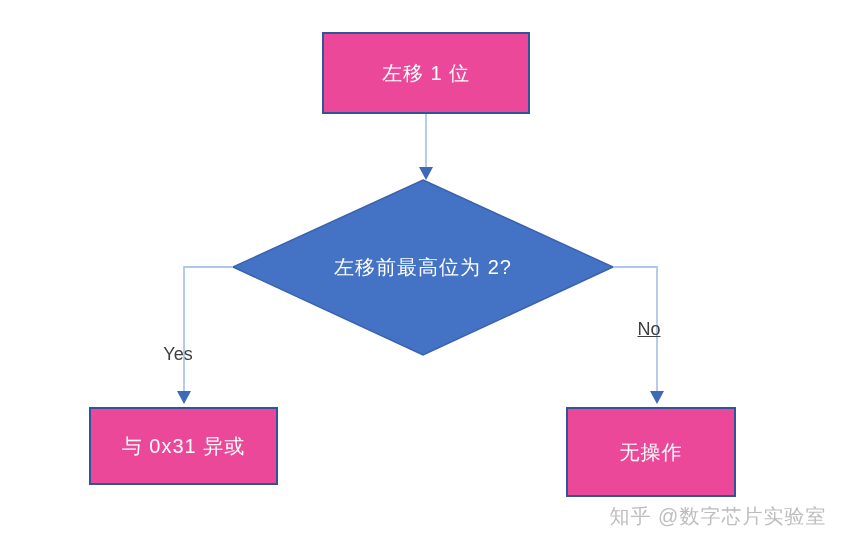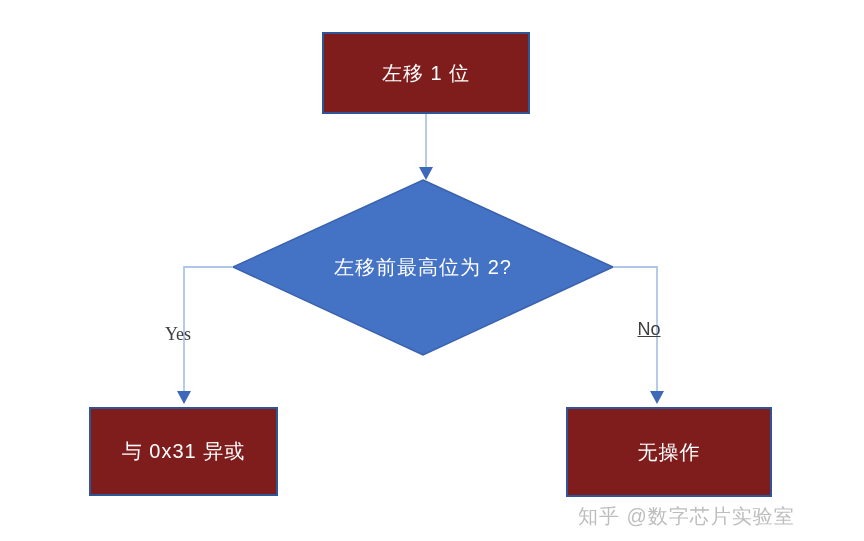--- a/index.html
+++ b/index.html
@@ -16,33 +16,33 @@
     overflow: hidden;
   }
   #edges-svg {
     position: absolute;
     left: 0; top: 0;
     width: 864px; height: 541px;
   }
   .node {
     position: absolute;
     box-sizing: border-box;
-    background: #7f1d1d;
+    background: #ec4899;
     border: 2px solid #2F5597;
     color: #ffffff;
     display: flex;
     align-items: center;
     justify-content: center;
     font-size: 20px;
     letter-spacing: 1px;
     text-align: center;
   }
   #node-start  { left: 322px; top: 32px;  width: 208px; height: 82px; }
-  #node-yes    { left: 89px;  top: 407px; width: 189px; height: 89px; text-align: center; }
-  #node-no     { left: 566px; top: 407px; width: 206px; height: 90px; }
+  #node-yes    { left: 89px;  top: 407px; width: 189px; height: 78px; text-align: center; }
+  #node-no     { left: 566px; top: 407px; width: 170px; height: 90px; }
   #decision-label {
     position: absolute;
     left: 303px; top: 227px;
     width: 240px; height: 80px;
     display: flex;
     flex-direction: row;
     align-items: center;
     justify-content: center;
     color: #ffffff;
     font-size: 20px;
@@ -50,27 +50,27 @@
     line-height: 40px;
     text-align: center;
   }
   .edge-label {
     position: absolute;
     width: 52px;
     text-align: center;
     font-size: 18px;
     color: #3F3F3F;
   }
-  #label-yes { left: 152px; top: 324px; font-family: Liberation Serif, serif; }
+  #label-yes { left: 152px; top: 344px; }
   #label-no  { left: 623px; top: 319px; text-decoration: underline; }
   #watermark {
     position: absolute;
     right: 6px; top: 503px;
     width: 280px;
-    text-align: left;
+    text-align: center;
     font-size: 20px;
     color: #BDBDBD;
     letter-spacing: 1px;
     white-space: nowrap;
   }
 </style>
 </head>
 <body>
 
 <div id="stage">

